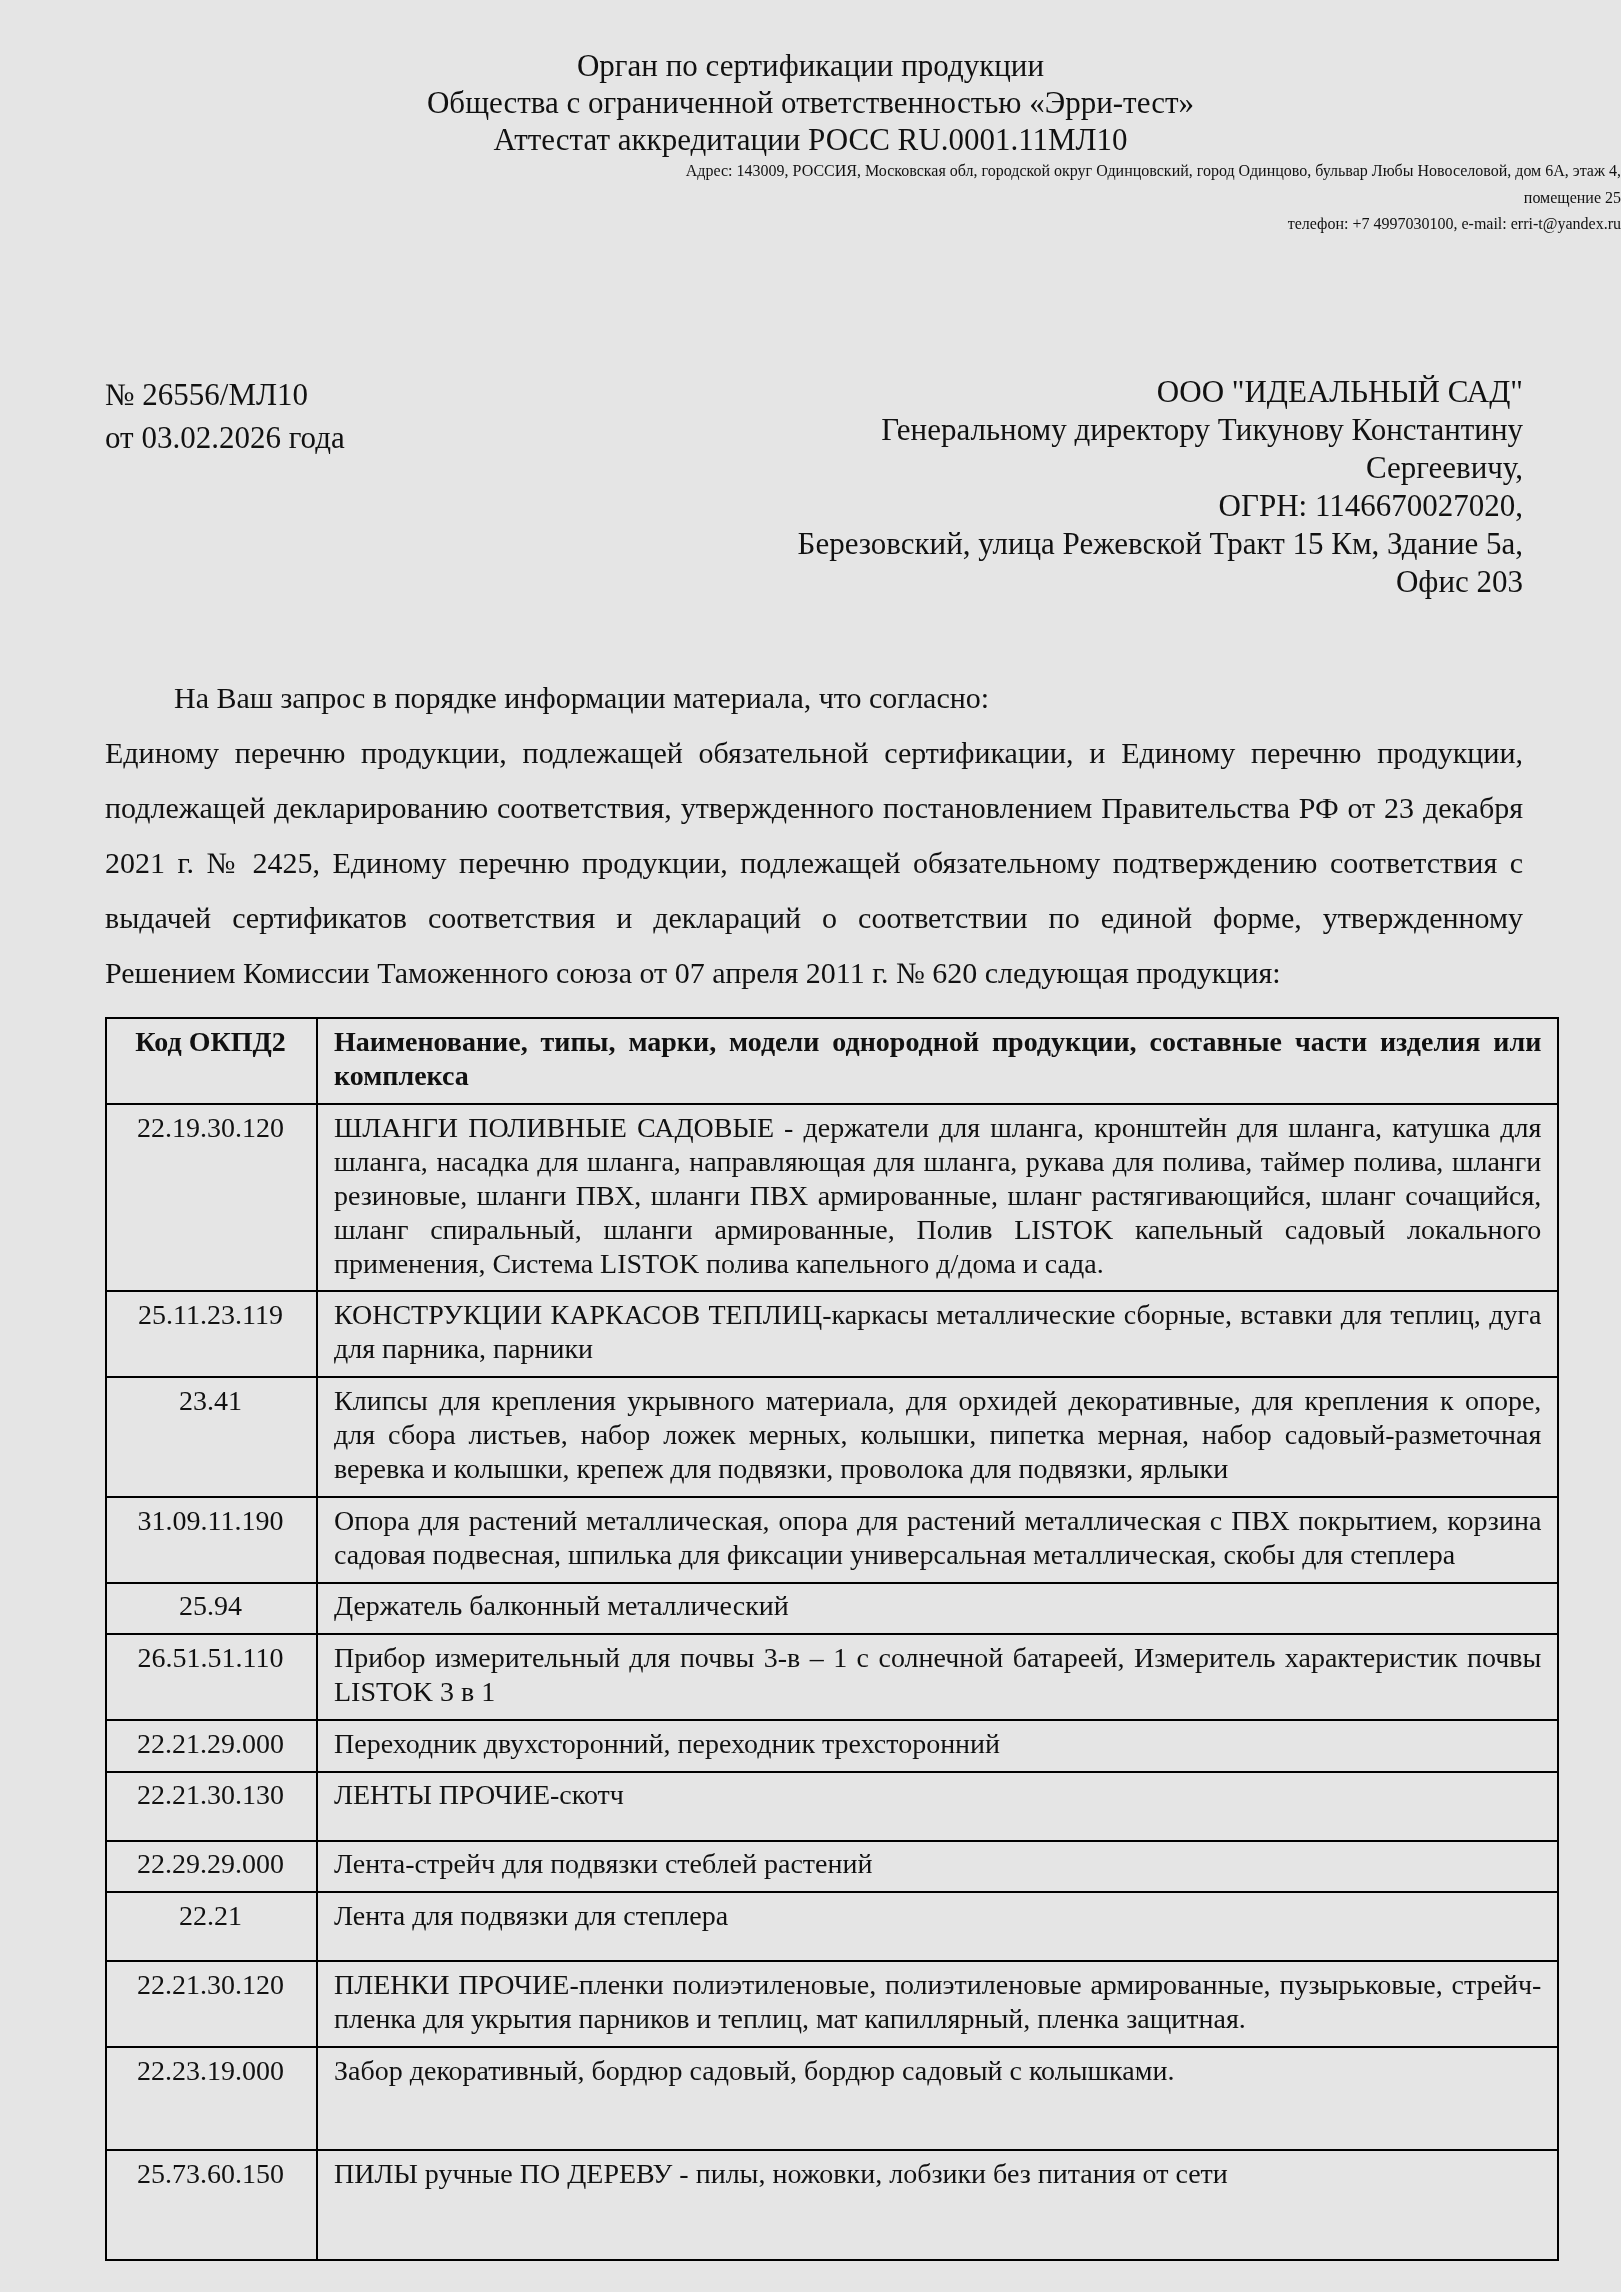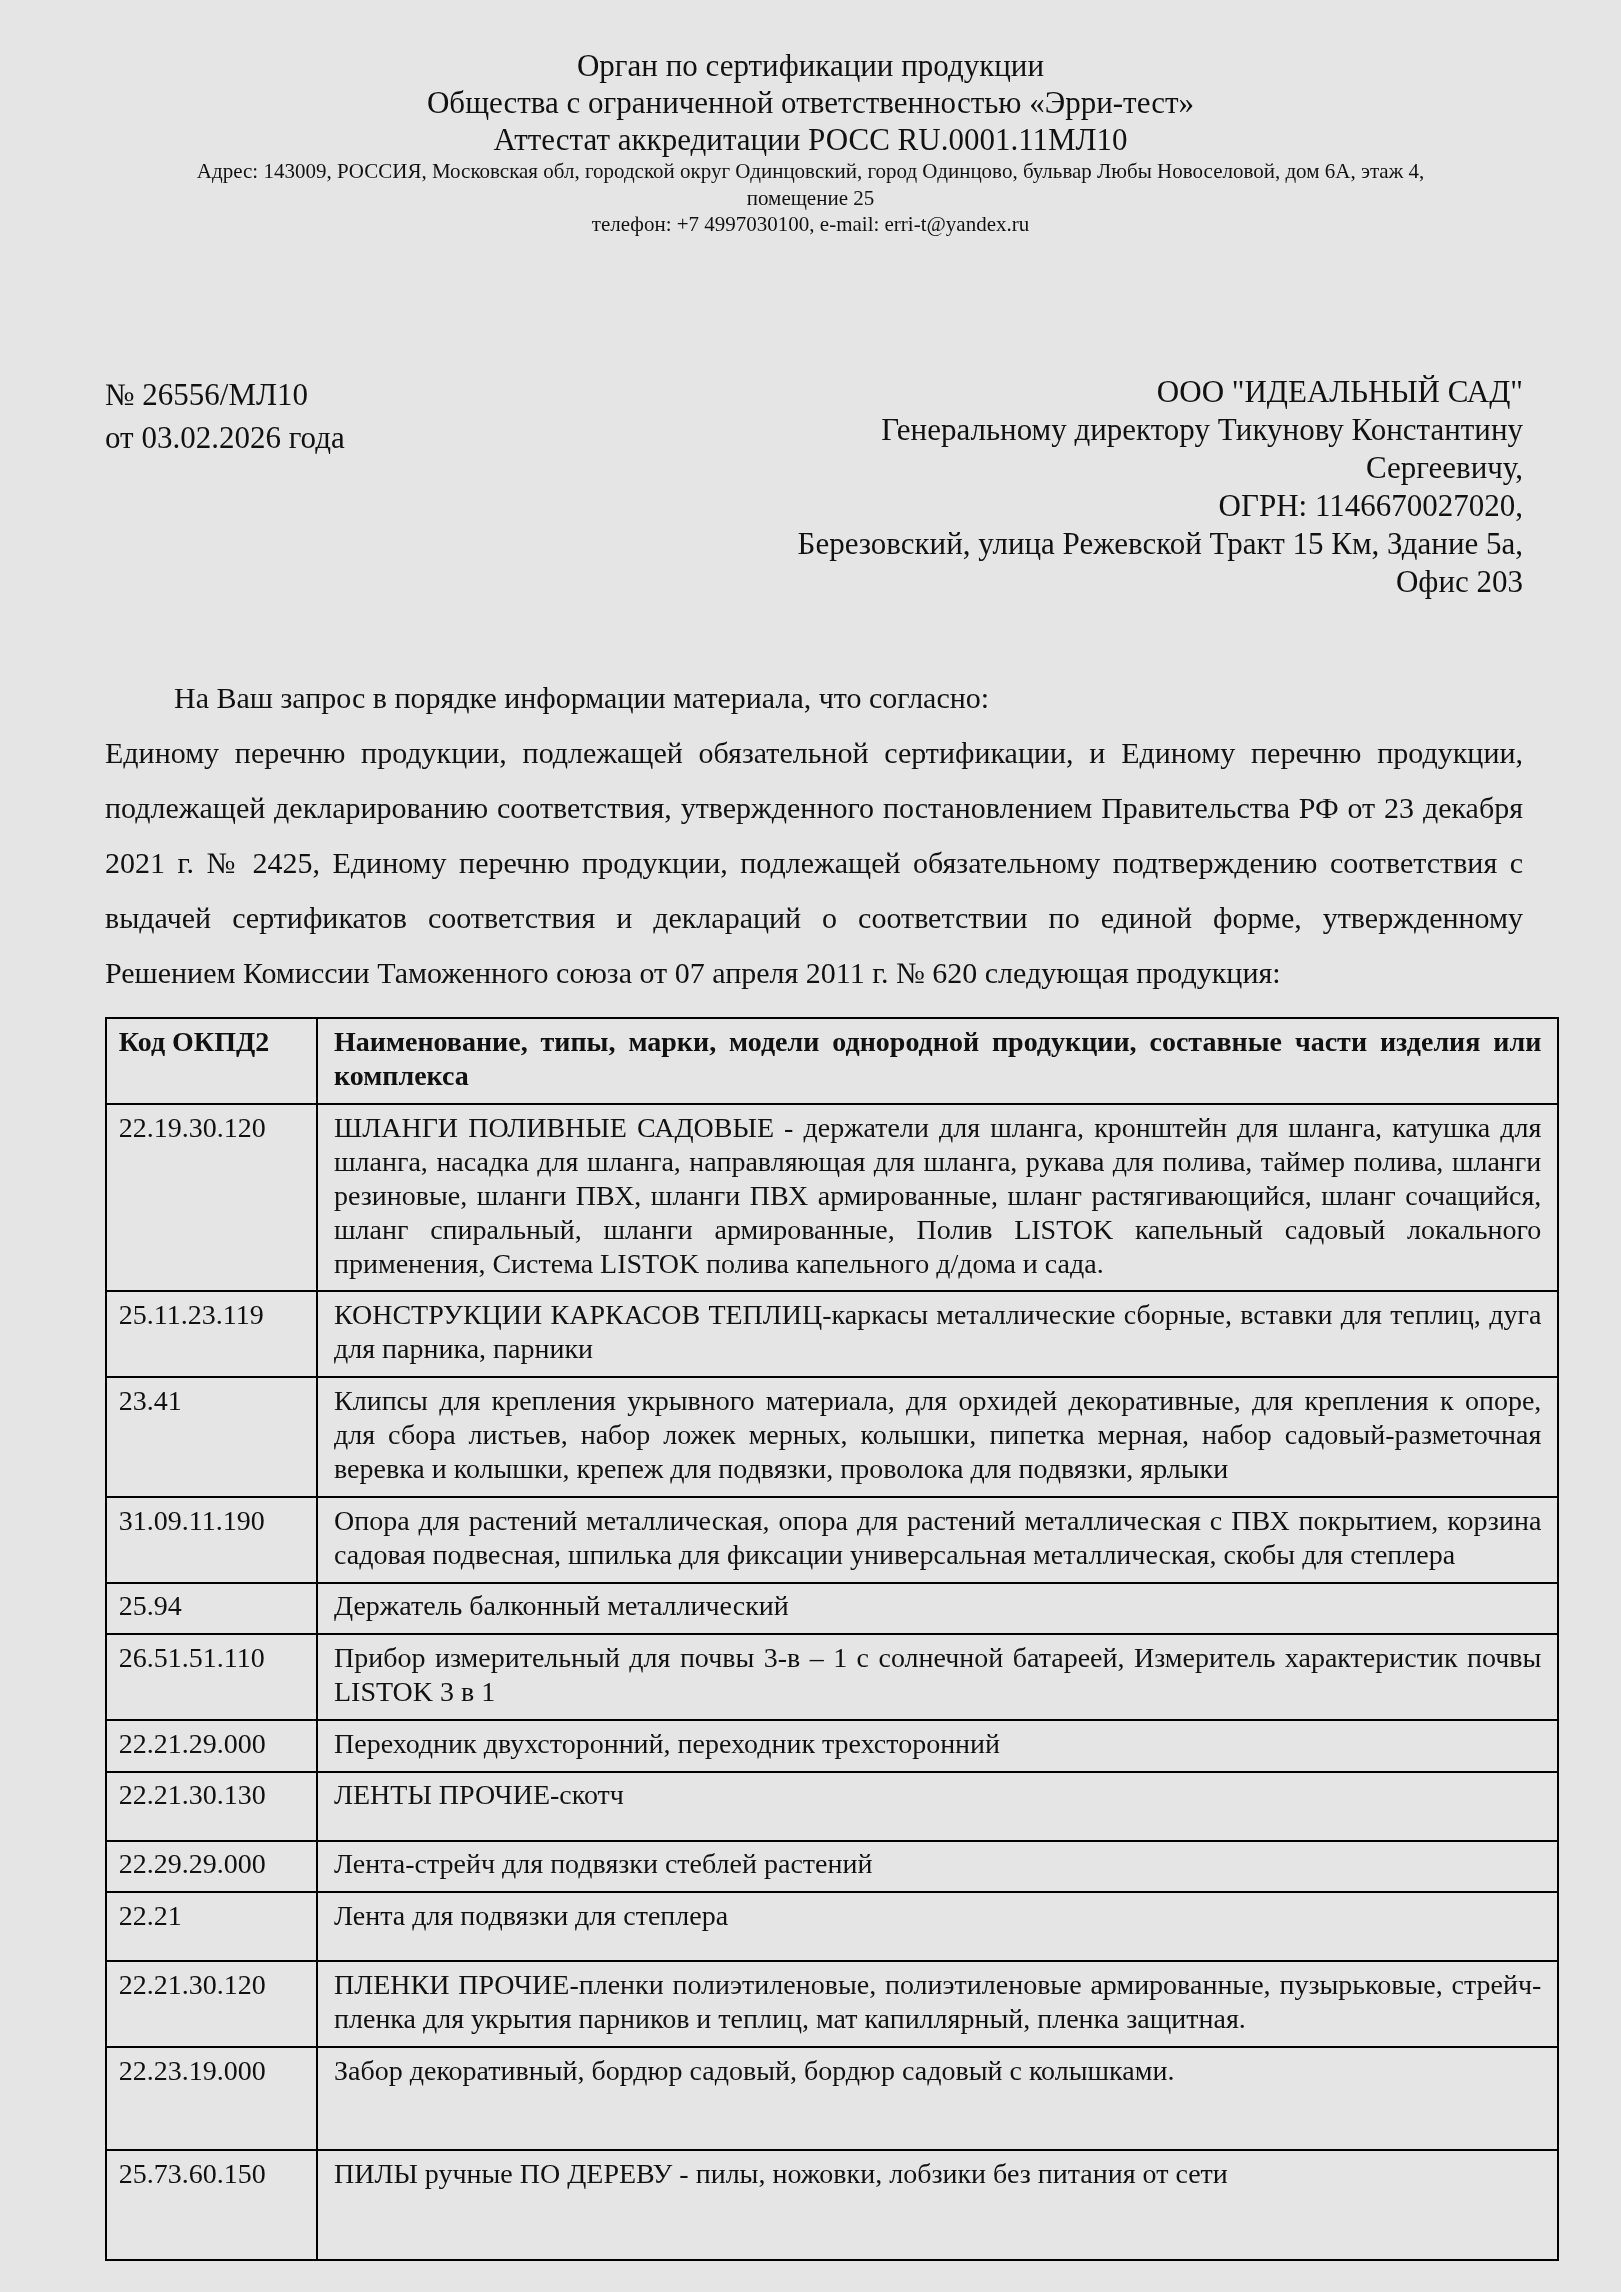--- a/index.html
+++ b/index.html
@@ -20,22 +20,23 @@
   }
 
   
   .letterhead { text-align: center; }
   .letterhead .lh-line {
     font-size: 31px;
     line-height: 37px;
     white-space: nowrap;
   }
   .letterhead .lh-small {
-    font-size: 21px;
+    font-size: 16px;
     line-height: 26.5px;
+    text-align: right;
   }
 
   
   .ref-row {
     display: flex;
     justify-content: space-between;
     align-items: flex-start;
     margin: 135px 98px 0 105px;
   }
   .ref-left {
@@ -75,21 +76,21 @@
   table.okpd col.c1 { width: 211px; }
   table.okpd td, table.okpd th {
     border: 2px solid #000;
     border-top-width: 2.9px;
     border-bottom-width: 2.9px;
     vertical-align: top;
     font-size: 28px;
     line-height: 34px;
     padding: 5.9px 13.7px 9.8px 11.8px;
     font-weight: normal;
-    text-align: left;
+    text-align: center;
   }
   table.okpd th { font-weight: bold; }
   table.okpd th.desc, table.okpd td.desc {
     text-align: justify;
     padding-left: 16px;
     padding-right: 15.7px;
   }
   table.okpd tr.h-md td { height: 69px; border-radius: 22px; }
   table.okpd tr.h-lg td { height: 103px; }
   table.okpd tr.h-xl td { height: 110px; }

